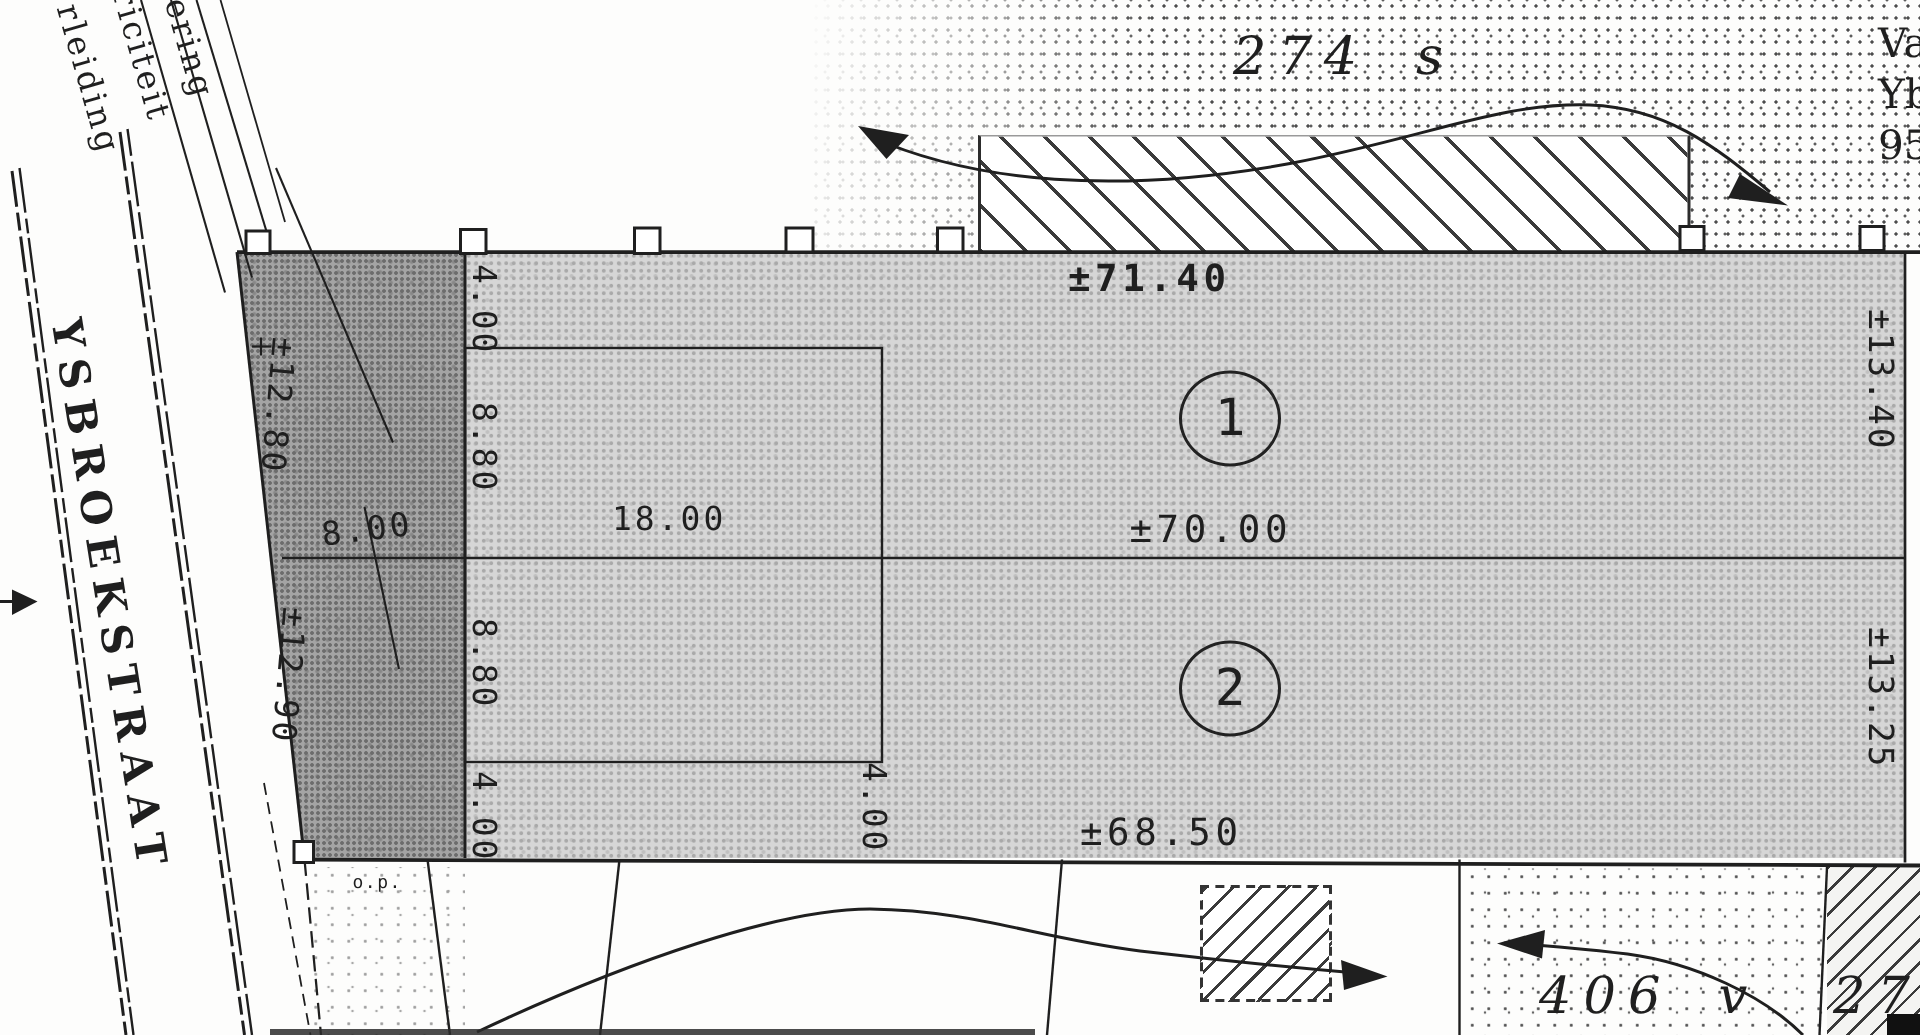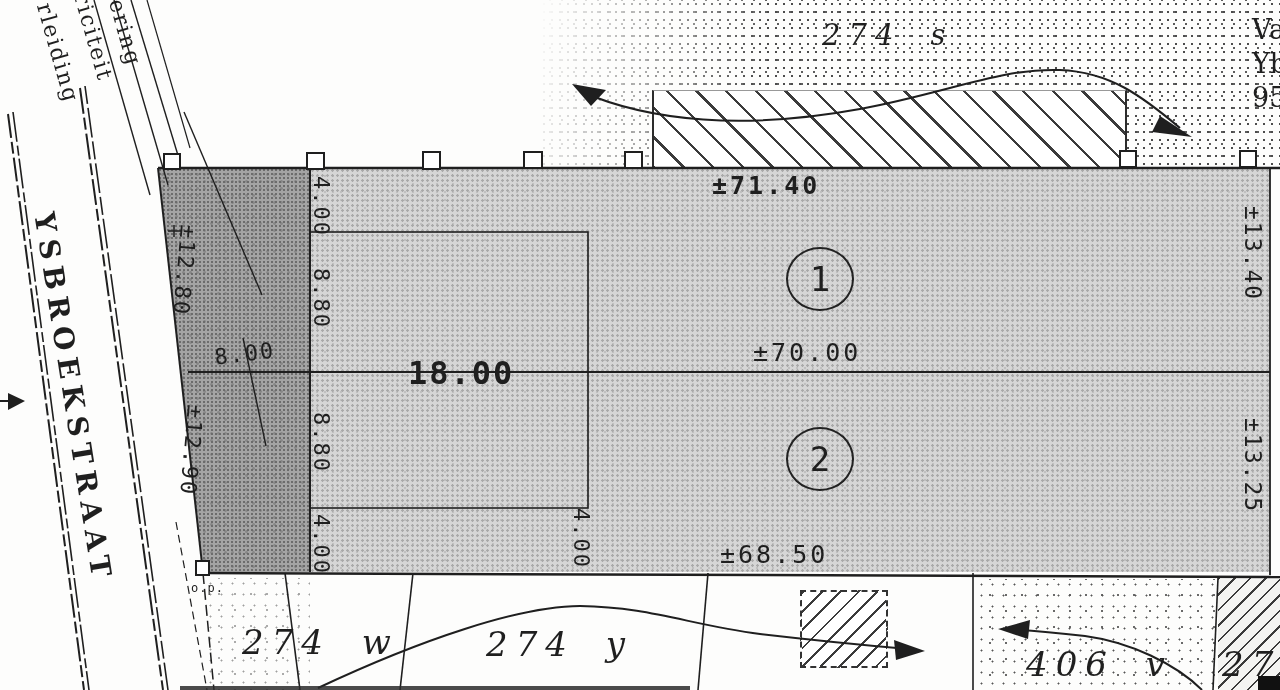--- a/index.html
+++ b/index.html
@@ -38,21 +38,21 @@
   .rot95{transform:rotate(95deg);transform-origin:0 0;}
   .serif-label{font-family:"DejaVu Serif", serif;font-style:italic;font-size:34px;
                letter-spacing:8px;word-spacing:12px;white-space:pre;}
   .street{font-family:"DejaVu Serif", serif;font-weight:600;font-size:28px;letter-spacing:7px;
           white-space:pre;transform:rotate(81deg);transform-origin:0 0;}
   .util{font-family:"DejaVu Serif", serif;font-size:22px;letter-spacing:2px;white-space:pre;
         transform:rotate(74deg);transform-origin:0 0;}
   .edgeclip{font-family:"DejaVu Serif", serif;font-size:27px;white-space:pre;}
   .lot-circle{width:64px;height:60px;border:2.5px solid #222;border-radius:50%;
       font-size:34px;line-height:60px;text-align:center;background:transparent;}
-  .note{font-size:12px;letter-spacing:1px;}
+  .note{font-size:12px;letter-spacing:1px;margin-left:44px;}
   .txt{z-index:5;}
 </style>
 </head>
 <body>
 
 <div id="stage">
 
   <div class="abs stipple fade-left" style="left:540px;top:0;width:740px;height:167px;"></div>
   <div class="abs parcel-strip" style="left:150px;top:168px;width:165px;height:404px;
               clip-path:polygon(8px 0px,160px 0px,160px 404px,53px 404px);"></div>
@@ -125,33 +125,31 @@
   <div class="abs note txt" style="left:191px;top:581px;">o.p.</div>
 
   <div class="abs util txt" style="left:128px;top:-4px;">ering</div>
   <div class="abs util txt" style="left:93px;top:-10px;">riciteit</div>
   <div class="abs util txt" style="left:56px;top:0px;">rleiding</div>
 
   <div class="abs edgeclip txt" style="left:1252px;top:14px;">Va</div>
   <div class="abs edgeclip txt" style="left:1252px;top:48px;">Yb</div>
   <div class="abs edgeclip txt" style="left:1252px;top:82px;">95</div>
 
-  <div class="abs serif-label txt" style="left:822px;top:18px;font-size:29px;text-align:center;">274 s</div>
-  <div class="abs serif-label txt" style="left:242px;top:622px;">274 w</div>
-  <div class="abs serif-label txt" style="left:486px;top:624px;">274 y</div>
+  <div class="abs serif-label txt" style="left:822px;top:18px;font-size:35px;text-align:center;">274 s</div>
   <div class="abs serif-label txt" style="left:1026px;top:644px;">406 v</div>
   <div class="abs serif-label txt" style="left:1222px;top:644px;">274</div>
 
   <div class="abs lot-circle txt" style="left:786px;top:247px;">1</div>
   <div class="abs lot-circle txt" style="left:786px;top:427px;">2</div>
 
   <div class="abs dim txt" style="left:712px;top:171px;font-weight:bold;">±71.40</div>
   <div class="abs dim txt" style="left:722px;top:338px;margin-left:31px;">±70.00</div>
   <div class="abs dim txt" style="left:720px;top:540px;">±68.50</div>
-  <div class="abs dim-sm txt" style="left:408px;top:354px;font-size:32px;font-weight:bold;">18.00</div>
+  <div class="abs dim-sm txt" style="left:408px;top:334px;font-size:22px;">18.00</div>
   <div class="abs dim-sm txt" style="left:213px;top:345px;transform:rotate(-7deg);transform-origin:0 0;">8.00</div>
 
   <div class="abs dim-sm rot95 txt" style="left:201px;top:226px;">±12.80</div>
   <div class="abs dim-sm rot95 txt" style="left:208px;top:406px;">±12.90</div>
 
   <div class="abs dim-sm rot90 txt" style="left:334px;top:176px;">4.00</div>
   <div class="abs dim-sm rot90 txt" style="left:334px;top:268px;">8.80</div>
   <div class="abs dim-sm rot90 txt" style="left:334px;top:412px;">8.80</div>
   <div class="abs dim-sm rot90 txt" style="left:334px;top:514px;">4.00</div>
   <div class="abs dim-sm rot90 txt" style="left:594px;top:508px;">4.00</div>

